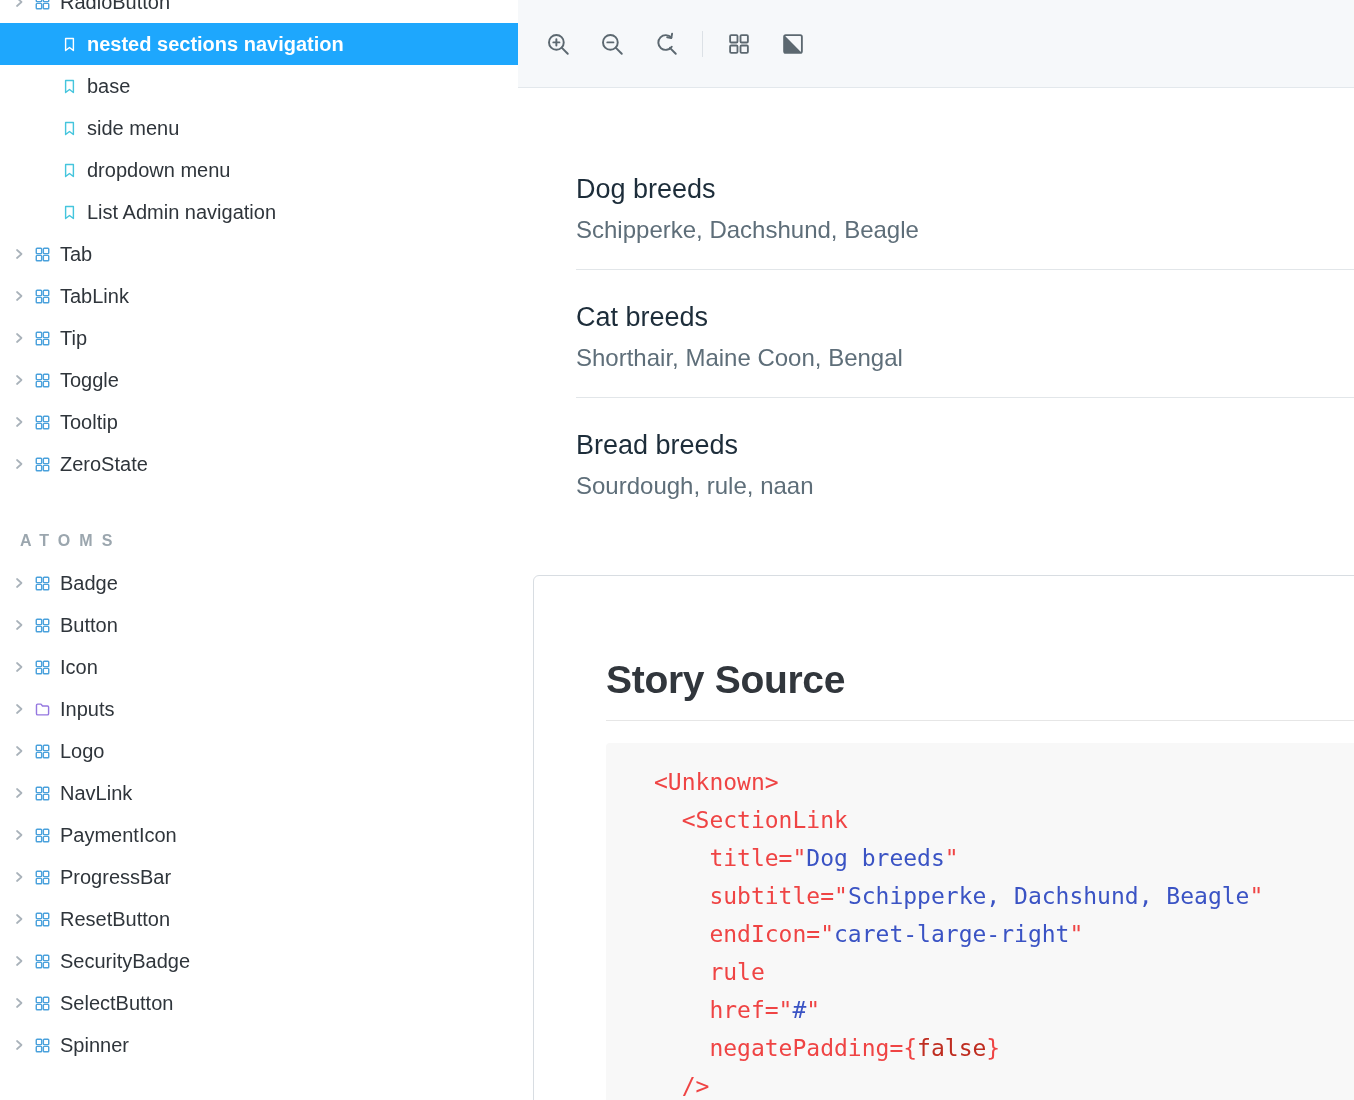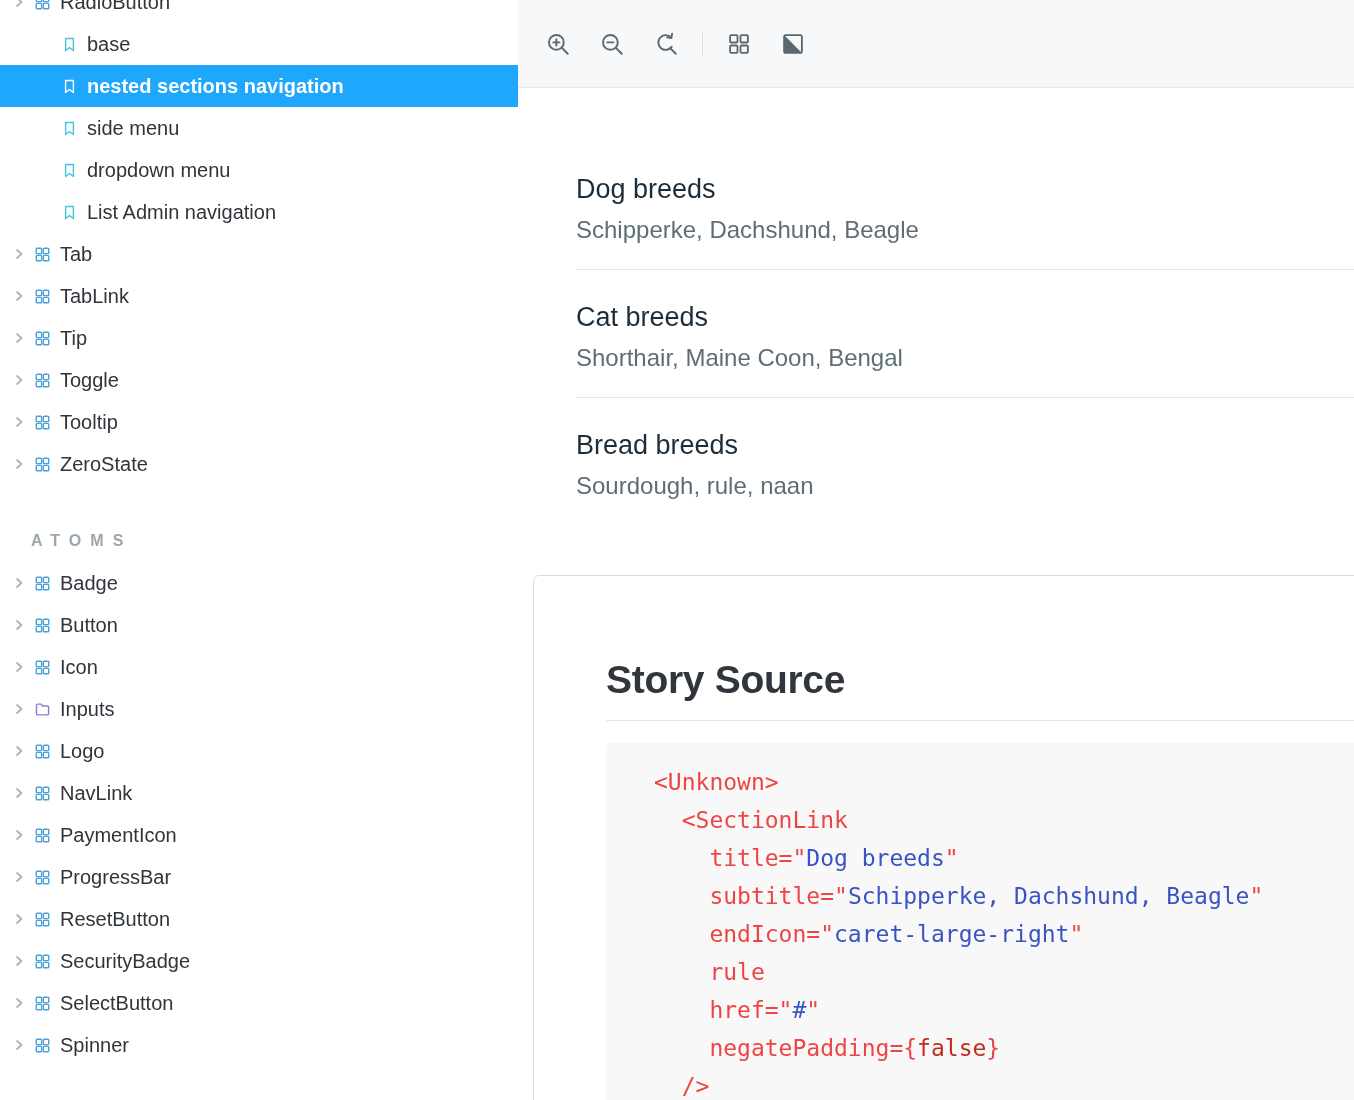--- a/index.html
+++ b/index.html
@@ -23,21 +23,21 @@
   .row.comp .icon { margin-left: 9px; }
   .row.story .icon { margin-left: 61px; }
   .icon.comp-c { color: var(--component-icon, #4AA1DC); }
   .icon.group-c { color: var(--group-icon, #9577E0); }
   .icon.story-c { color: var(--story-icon, #45C5DD); }
   .row .label { margin-left: 9px; font-size: 20px; color: #2F353B; white-space: nowrap; }
   .row.selected { background: var(--accent, #1EA7FD); }
   .row.selected .label { color: #fff; font-weight: 700; }
   .row.selected .icon { color: #fff; }
   .side-header { height: 42px; margin-top: 35px; display: flex; align-items: center;
-                 padding-left: 31px; font-size: 16px; font-weight: 700;
+                 padding-left: 20px; font-size: 16px; font-weight: 700;
                  letter-spacing: 9px; color: #9BA6AE; }
 
   
   .main { flex: 1; display: flex; flex-direction: column; min-width: 0; background: #fff; }
   .toolbar { height: 88px; flex: none; background: #F6F8FA; border-bottom: 1px solid #E3E8EC;
              display: flex; align-items: center; padding-left: 20px; }
   .tbtn { width: 40px; height: 40px; margin-right: 14px; display: flex; align-items: center;
           justify-content: center; border: none; background: transparent; border-radius: 4px;
           cursor: pointer; color: #5C6870; }
   .tbtn svg { width: 26px; height: 26px; display: block; }
@@ -79,35 +79,35 @@
           <span class="icon comp-c">
             <svg viewBox="0 0 24 24" fill="none" stroke="currentColor" stroke-width="2">
               <rect x="3.2" y="3.2" width="7.6" height="7.6" rx="1.2"></rect>
               <rect x="13.2" y="3.2" width="7.6" height="7.6" rx="1.2"></rect>
               <rect x="3.2" y="13.2" width="7.6" height="7.6" rx="1.2"></rect>
               <rect x="13.2" y="13.2" width="7.6" height="7.6" rx="1.2"></rect>
             </svg>
           </span>
           <span class="label">RadioButton</span>
         </div>
+        <div class="row story selected">
+          <span class="icon story-c">
+            <svg viewBox="0 0 24 24" fill="none" stroke="currentColor" stroke-width="2" stroke-linejoin="round">
+              <path d="M6.5 3.5 h11 v17 l-5.5 -4.2 -5.5 4.2 Z"></path>
+            </svg>
+          </span>
+          <span class="label">nested sections navigation</span>
+        </div>
         <div class="row story">
           <span class="icon story-c">
             <svg viewBox="0 0 24 24" fill="none" stroke="currentColor" stroke-width="2" stroke-linejoin="round">
               <path d="M6.5 3.5 h11 v17 l-5.5 -4.2 -5.5 4.2 Z"></path>
             </svg>
           </span>
           <span class="label">base</span>
-        </div>
-        <div class="row story selected">
-          <span class="icon story-c">
-            <svg viewBox="0 0 24 24" fill="none" stroke="currentColor" stroke-width="2" stroke-linejoin="round">
-              <path d="M6.5 3.5 h11 v17 l-5.5 -4.2 -5.5 4.2 Z"></path>
-            </svg>
-          </span>
-          <span class="label">nested sections navigation</span>
         </div>
         <div class="row story">
           <span class="icon story-c">
             <svg viewBox="0 0 24 24" fill="none" stroke="currentColor" stroke-width="2" stroke-linejoin="round">
               <path d="M6.5 3.5 h11 v17 l-5.5 -4.2 -5.5 4.2 Z"></path>
             </svg>
           </span>
           <span class="label">side menu</span>
         </div>
         <div class="row story">

